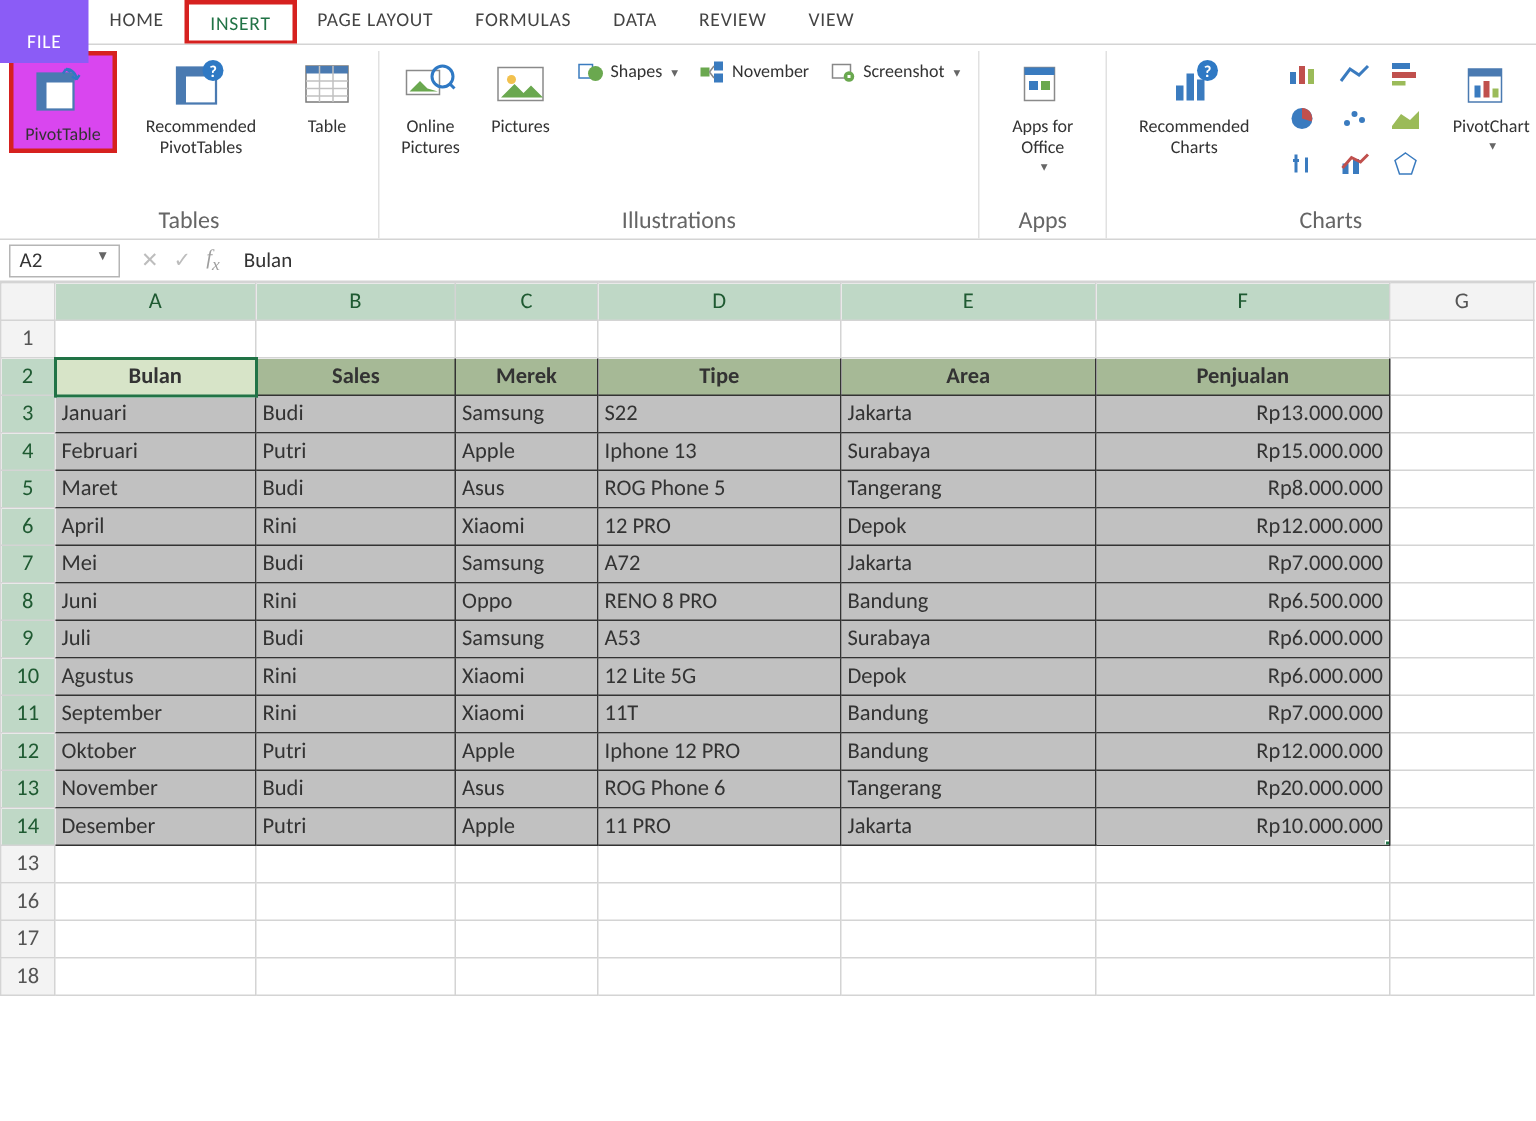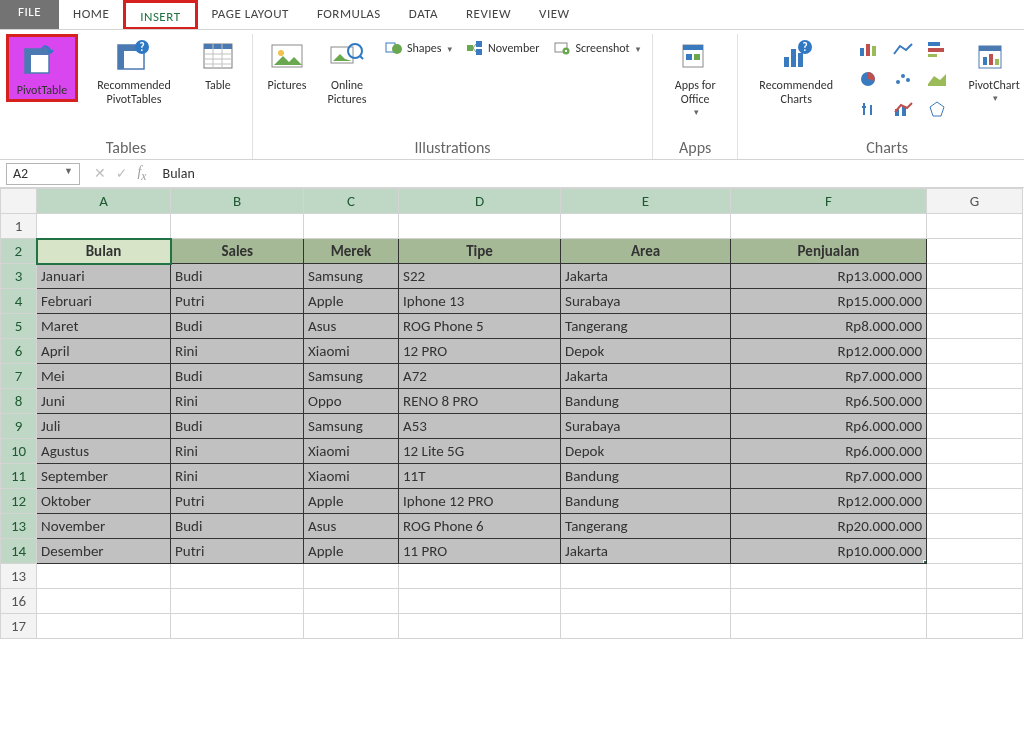--- a/index.html
+++ b/index.html
@@ -1,19 +1,19 @@
 <!DOCTYPE html>
 <html><head>
 <meta charset="utf-8">
 <style>
   * { box-sizing: border-box; }
   html, body { margin:0; padding:0; font-family:"Segoe UI","Calibri",sans-serif; font-size:13px; background:#fff; color:#333; }
   .tabbar { display:flex; height:30px; align-items:stretch; border-bottom:1px solid #d4d4d4; }
   .tab { padding:6px 14px 4px 14px; color:#444; letter-spacing:0.5px; font-size:13px; cursor:pointer; position:relative; }
-  .tab.file { background:#737373; color:#fff; padding:4px 18px; }
+  .tab.file { background:#8b5cf6; color:#fff; padding:21px 18px; }
   .tab.active { color:#217346; font-weight:400; }
   .tab.active::after { content:""; position:absolute; left:0; right:0; bottom:-1px; height:1px; background:#fff; }
   .highlight-box { border:3px solid #d6211f; }
   .ribbon { display:flex; height:130px; border-bottom:1px solid #d4d4d4; background:#fff; padding-top:4px; }
   .group { display:flex; flex-direction:column; align-items:center; border-right:1px solid #e1e1e1; padding:0 6px 2px 6px; }
   .group:last-child { border-right:none; }
   .group-body { display:flex; align-items:flex-start; flex:1; gap:4px; }
   .group-label { font-size:16px; color:#666; margin-top:2px; text-align:center; }
   .big-btn { display:flex; flex-direction:column; align-items:center; justify-content:flex-start; width:72px; padding:4px 2px 2px 2px; font-size:12px; text-align:center; color:#333; cursor:pointer; }
   .big-btn .icon { width:36px; height:36px; margin-bottom:4px; display:flex; align-items:center; justify-content:center; }
@@ -104,37 +104,37 @@
       </div>
     </div>
     <div class="group-label">Tables</div>
   </div>
 
   <div class="group">
     <div class="group-body">
       <div class="big-btn narrow">
         <span class="icon">
           <svg width="34" height="30" viewBox="0 0 34 30">
-              <rect x="2" y="4" width="30" height="22" fill="#fff" stroke="#8a8a8a"></rect>
-              <circle cx="11" cy="12" r="3" fill="#f2c14e"></circle>
-              <path d="M4 24 L13 15 L19 21 L24 16 L32 24 Z" fill="#6aa84f"></path>
-            </svg>
-        </span>
-        <span>Pictures</span>
-      </div>
-      <div class="big-btn narrow">
-        <span class="icon">
-          <svg width="34" height="30" viewBox="0 0 34 30">
               <rect x="1" y="6" width="22" height="16" fill="#fff" stroke="#8a8a8a"></rect>
               <path d="M3 20 L10 13 L15 18 L22 20 Z" fill="#6aa84f"></path>
               <circle cx="25" cy="10" r="7" fill="none" stroke="#2f79c4" stroke-width="2"></circle>
               <line x1="30" y1="15" x2="33" y2="18" stroke="#2f79c4" stroke-width="2"></line>
             </svg>
         </span>
         <span>Online Pictures</span>
+      </div>
+      <div class="big-btn narrow">
+        <span class="icon">
+          <svg width="34" height="30" viewBox="0 0 34 30">
+              <rect x="2" y="4" width="30" height="22" fill="#fff" stroke="#8a8a8a"></rect>
+              <circle cx="11" cy="12" r="3" fill="#f2c14e"></circle>
+              <path d="M4 24 L13 15 L19 21 L24 16 L32 24 Z" fill="#6aa84f"></path>
+            </svg>
+        </span>
+        <span>Pictures</span>
       </div>
       <div class="side-stack">
         <div class="row">
           <span>
               <svg width="18" height="16">
                 <rect x="1" y="3" width="9" height="9" fill="none" stroke="#3a7bbf"></rect>
                 <circle cx="12" cy="9" r="5" fill="#6aa84f"></circle>
               </svg>
             </span>
           <span>Shapes</span>
@@ -479,15 +479,25 @@
         <tr>
           <th class="row">17</th>
           <td></td>
           <td></td>
           <td></td>
           <td></td>
           <td></td>
           <td></td>
           <td></td>
         </tr>
+        <tr>
+          <th class="row">18</th>
+          <td></td>
+          <td></td>
+          <td></td>
+          <td></td>
+          <td></td>
+          <td></td>
+          <td></td>
+        </tr>
       </tbody>
     </table>
 </div>
 
 </body></html>

